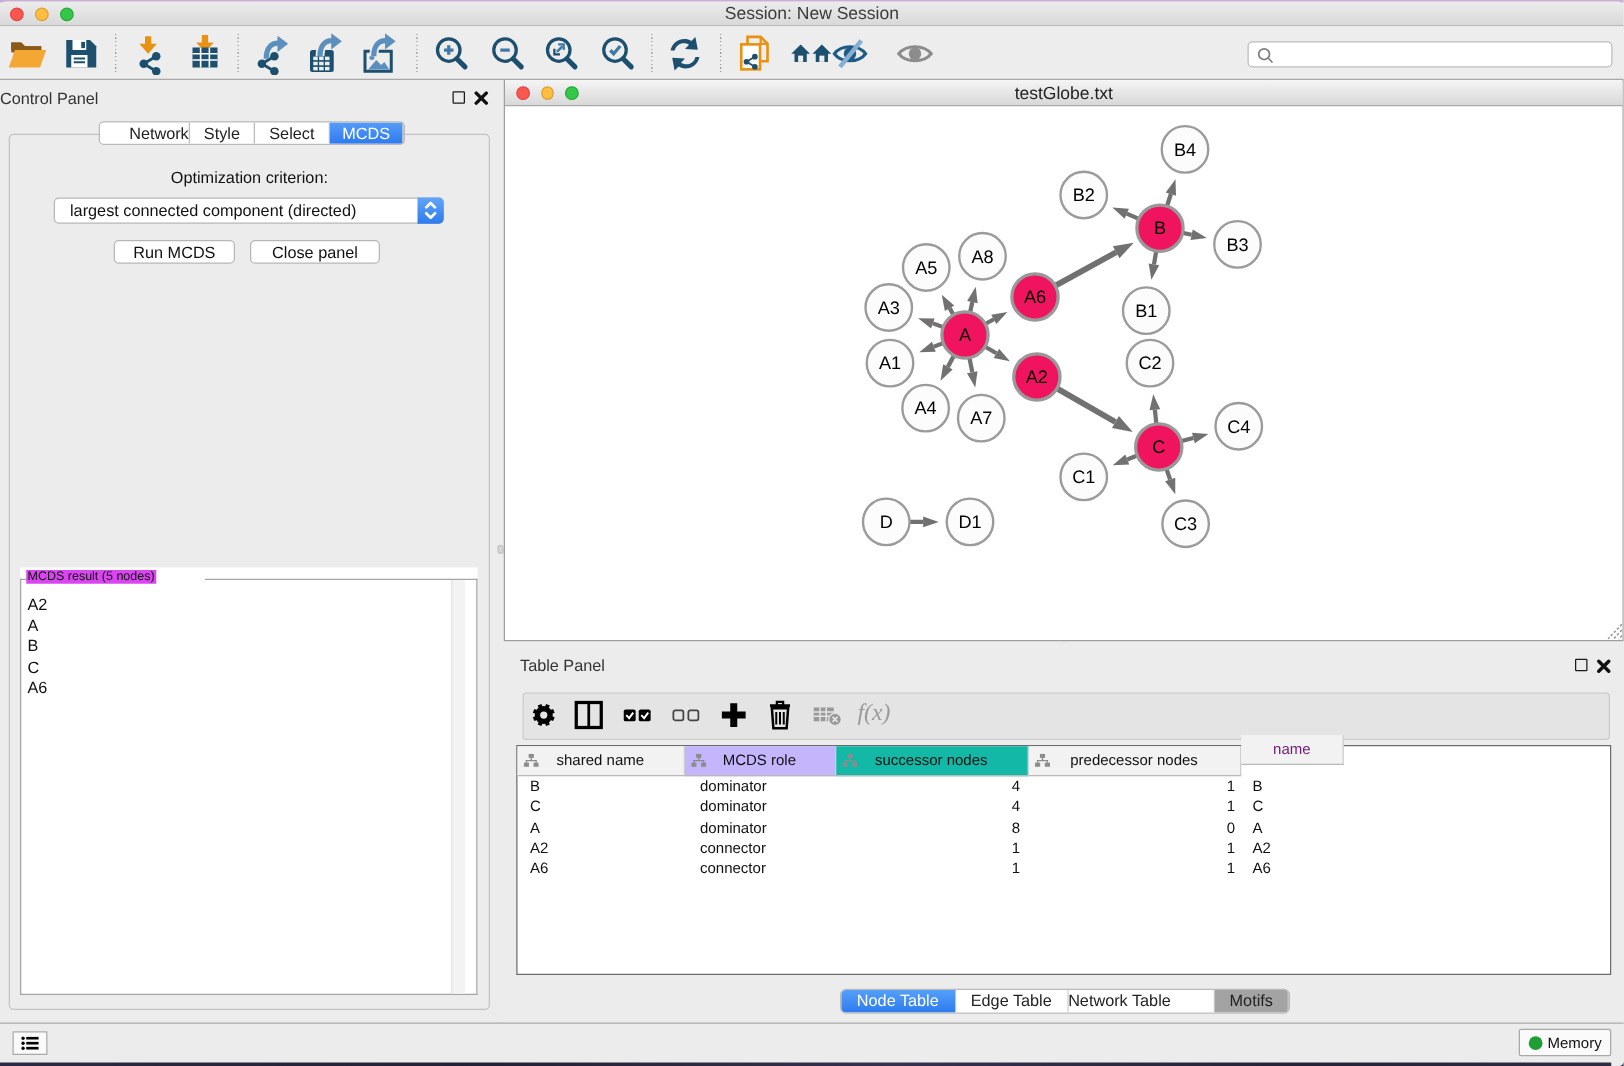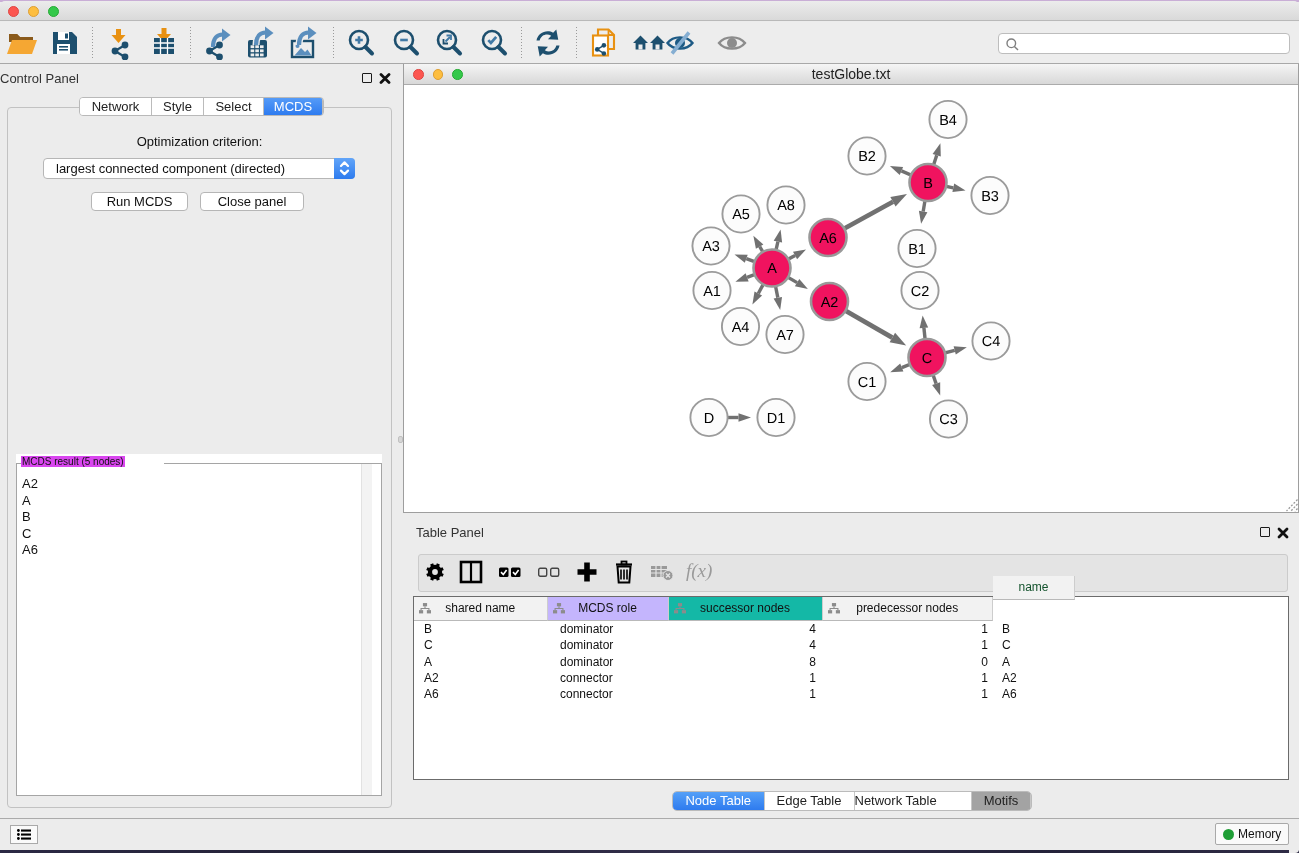--- a/index.html
+++ b/index.html
@@ -9,20 +9,21 @@
 .tl { border-radius:50%; width:12px; height:12px; position:absolute; top:5px; }
 svg text { font-family:"Liberation Sans", sans-serif; text-rendering:geometricPrecision; }
 * { -webkit-font-smoothing:antialiased; }
 </style></head>
 <body>
 <div class="abs" style="left:0;top:0;width:1299px;height:2px;background:#C9AED6"></div>
 <div class="abs" style="left:0;top:1px;width:1299px;height:20px;background:linear-gradient(#ECECEC,#D9D9D9);border-bottom:1px solid #B9B9B9;border-radius:5px 5px 0 0">
     <div class="tl" style="left:8px;width:11px;height:11px;background:#FC5650;border:0.5px solid #DF4744"></div>
     <div class="tl" style="left:28px;width:11px;height:11px;background:#FDBE40;border:0.5px solid #DE9F34"></div>
     <div class="tl" style="left:47.5px;width:11px;height:11px;background:#34C84A;border:0.5px solid #27AA35"></div>
+    <div class="abs" style="left:0;right:0;top:1px;text-align:center;font-size:14px;color:#3a3a3a">Session: New Session</div>
   </div>
 <div class="abs" style="left:0;top:22px;width:1299px;height:42px;background:#EDEDED;border-bottom:1px solid #A8A8A8"></div>
 <svg class="abs" style="left:4px;top:26px" width="34" height="34" viewBox="0 0 34 34">
     <path d="M5 8 h8 l3 3 h13 v5 h-24 z" fill="#8A5A1B"></path>
     <path d="M3 28 L8 14 h25 L28 28 z" fill="#F5A733"></path>
     <path d="M5 8 h8 l3 3 h13 v3 h-24 z" fill="#8A5A1B"></path>
   </svg>
 <svg class="abs" style="left:47px;top:26px" width="34" height="34" viewBox="0 0 34 34">
     <path d="M6 6 h19 l5 5 v17 h-24 z" fill="#1D4F6E"></path>
     <rect x="11" y="6" width="11" height="8" fill="#fff"></rect>
@@ -152,21 +153,21 @@
     </svg>
   </div>
 <div class="abs" style="left:0;top:64px;width:403px;height:754px;background:#ECECEC"></div>
 <div class="abs" style="left:0;top:71px;font-size:13px;color:#333">Control Panel</div>
 <div class="abs" style="left:362px;top:73px;width:10px;height:10px;border:1.7px solid #1a1a1a;border-radius:1px"></div>
 <svg class="abs" style="left:379px;top:72px" width="12" height="12" viewBox="0 0 12 12">
     <path d="M2 2.5 L10 10.5 M10 2.5 L2 10.5" stroke="#111" stroke-width="2.8" stroke-linecap="round"></path>
   </svg>
 <div class="abs" style="left:7px;top:107px;width:385px;height:701px;background:#ECECEC;border:1px solid #C2C2C2;border-radius:4px"></div>
 <div class="abs" style="left:79px;top:97px;height:19px;display:flex;border-radius:4px;overflow:hidden;border:1px solid #B9B9B9">
-    <div style="width:72px;background:#fff;color:#222;font-size:13px;text-align:center;line-height:17px;border-right:1px solid #BBB">Network</div>
+    <div style="width:72px;background:#fff;color:#222;font-size:13px;text-align:right;line-height:17px;border-right:1px solid #BBB">Network</div>
     <div style="width:52px;background:#fff;color:#222;font-size:13px;text-align:center;line-height:17px;border-right:1px solid #BBB">Style</div>
     <div style="width:60px;background:#fff;color:#222;font-size:13px;text-align:center;line-height:17px;border-right:1px solid #BBB">Select</div>
     <div style="width:59px;background:linear-gradient(#559BF8,#2E7BEF);color:#fff;font-size:13px;text-align:center;line-height:17px;border-right:1px solid #BBB">MCDS</div>
   </div>
 <div class="abs" style="left:0;top:134px;width:399px;text-align:center;font-size:13px;color:#111">Optimization criterion:</div>
 <div class="abs" style="left:43px;top:158px;width:312px;height:21px;background:#fff;border:1px solid #B6B6B6;border-radius:4px;font-size:13px;color:#111;line-height:20px;padding-left:12px">largest connected component (directed)<div class="abs" style="right:-1px;top:-1px;width:21px;height:21px;background:linear-gradient(#62A5F9,#2D7BEE);border-radius:0 4px 4px 0"><svg width="21" height="21" viewBox="0 0 21 22">
         <path d="M6.8 8.3 L10.5 4.6 L14.2 8.3" fill="none" stroke="#fff" stroke-width="2.3" stroke-linecap="round" stroke-linejoin="round"></path>
         <path d="M6.8 13.2 L10.5 16.9 L14.2 13.2" fill="none" stroke="#fff" stroke-width="2.3" stroke-linecap="round" stroke-linejoin="round"></path>
       </svg></div></div>
 <div class="abs" style="left:91px;top:192px;width:97px;height:19px;background:#fff;border:1px solid #B6B6B6;border-radius:4px;font-size:13px;color:#111;text-align:center;line-height:18px">Run MCDS</div>
@@ -353,21 +354,21 @@
       <rect x="0" y="6.5" width="3.8" height="3" fill="#8C8C8C"></rect>
       <rect x="7.2" y="6.5" width="3.8" height="3" fill="#8C8C8C"></rect>
       <path d="M5.5 3 v2 M1.9 6.5 v-1.5 h7.2 v1.5" stroke="#8C8C8C" fill="none" stroke-width="1"></path>
     </svg>successor nodes</div>
 <div class="abs" style="left:822.5px;top:597px;width:170.5px;height:24px;background:#F2F2F2;border-right:1px solid #CDCDCD;border-bottom:1px solid #B9B9B9;font-size:12px;color:#111;text-align:center;line-height:23px"><svg width="12" height="11" viewBox="0 0 11 10" style="position:absolute;left:5px;top:6px">
       <rect x="3.6" y="0" width="3.8" height="3" fill="#8C8C8C"></rect>
       <rect x="0" y="6.5" width="3.8" height="3" fill="#8C8C8C"></rect>
       <rect x="7.2" y="6.5" width="3.8" height="3" fill="#8C8C8C"></rect>
       <path d="M5.5 3 v2 M1.9 6.5 v-1.5 h7.2 v1.5" stroke="#8C8C8C" fill="none" stroke-width="1"></path>
     </svg>predecessor nodes</div>
-<div class="abs" style="left:993px;top:576px;width:82px;height:24px;background:#F2F2F2;border-right:1px solid #CDCDCD;border-bottom:1px solid #B9B9B9;font-size:12px;color:#14532d;text-align:center;line-height:23px">name</div>
+<div class="abs" style="left:993px;top:588px;width:82px;height:24px;background:#F2F2F2;border-right:1px solid #CDCDCD;border-bottom:1px solid #B9B9B9;font-size:12px;color:#701a75;text-align:center;line-height:23px">name</div>
 <div class="abs" style="left:424px;top:622px;font-size:12px;color:#111">B</div>
 <div class="abs" style="left:560px;top:622px;font-size:12px;color:#111">dominator</div>
 <div class="abs" style="left:740px;top:622px;width:76px;text-align:right;font-size:12px;color:#111">4</div>
 <div class="abs" style="left:910px;top:622px;width:78px;text-align:right;font-size:12px;color:#111">1</div>
 <div class="abs" style="left:1002px;top:622px;font-size:12px;color:#111">B</div>
 <div class="abs" style="left:424px;top:638px;font-size:12px;color:#111">C</div>
 <div class="abs" style="left:560px;top:638px;font-size:12px;color:#111">dominator</div>
 <div class="abs" style="left:740px;top:638px;width:76px;text-align:right;font-size:12px;color:#111">4</div>
 <div class="abs" style="left:910px;top:638px;width:78px;text-align:right;font-size:12px;color:#111">1</div>
 <div class="abs" style="left:1002px;top:638px;font-size:12px;color:#111">C</div>

